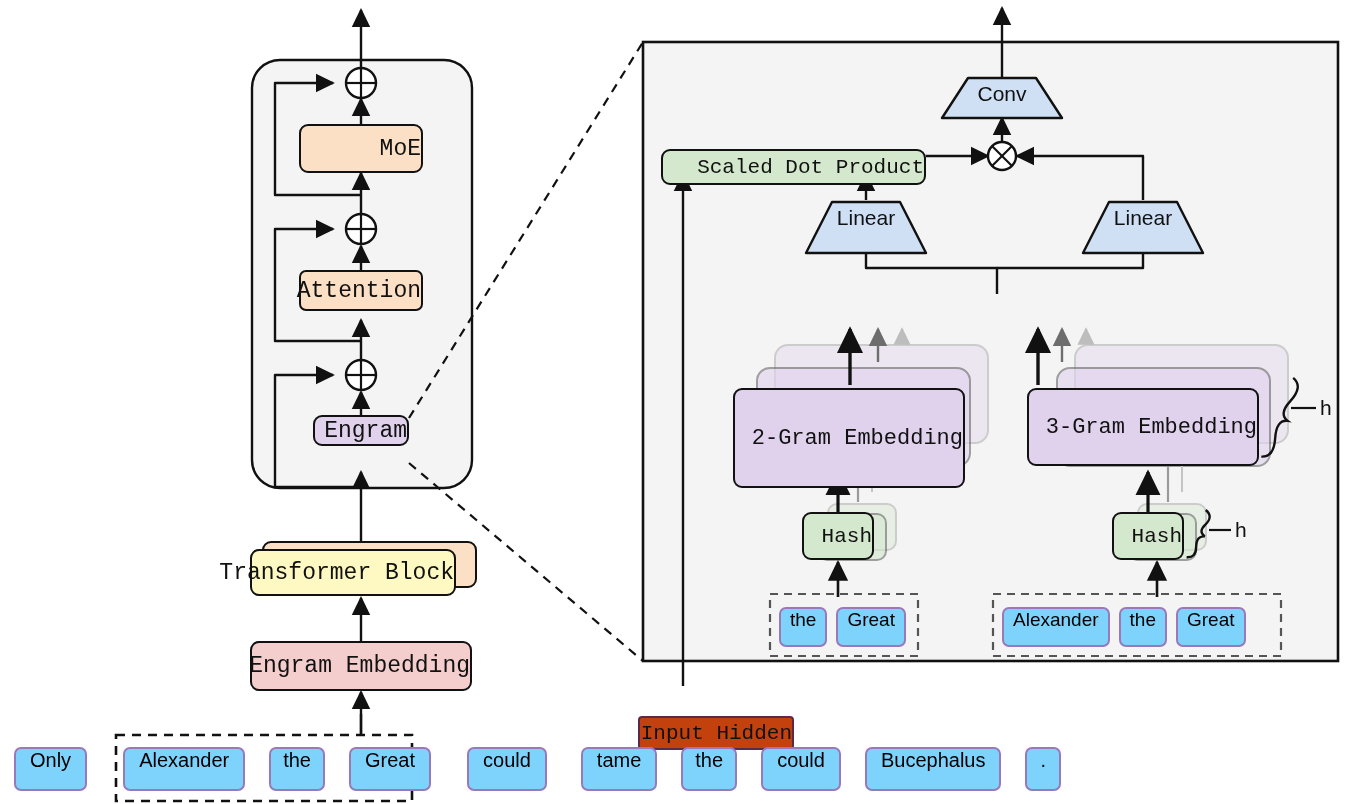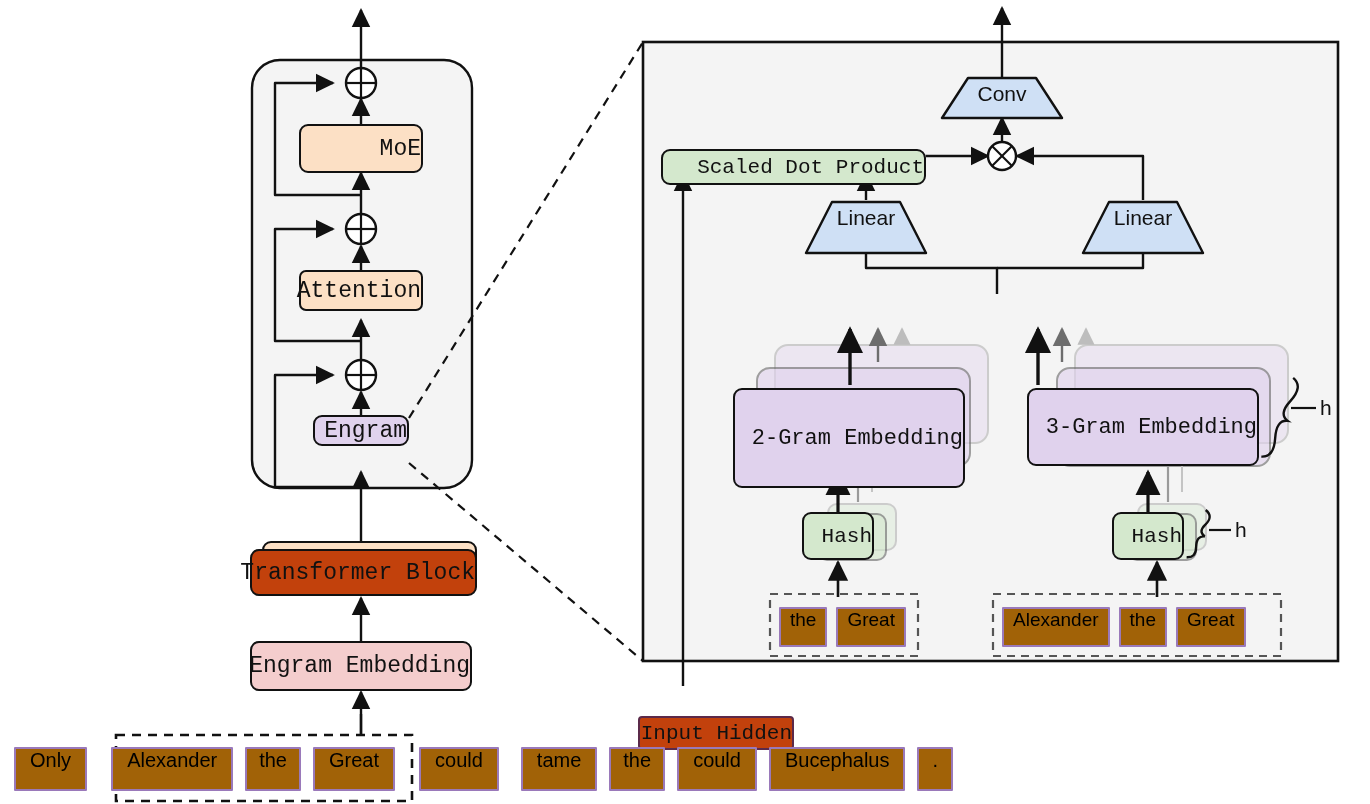--- a/index.html
+++ b/index.html
@@ -3,21 +3,21 @@
 <meta charset="utf-8">
 <style>
   html,body{margin:0;padding:0;background:#ffffff;}
   body{width:1370px;height:804px;overflow:hidden;
        font-family:"Liberation Sans","DejaVu Sans",sans-serif;}
   #stage{position:relative;width:1370px;height:804px;}
   svg#canvas{position:absolute;left:0;top:0;width:1370px;height:804px;}
   .node{position:absolute;box-sizing:border-box;display:flex;align-items:center;
         justify-content:flex-end;border:2px solid #111;color:#111;white-space:nowrap;font-family:Liberation Mono, monospace;}
   .rounded{border-radius:9px;}
-  .tok{border:2px solid #9a79ba;background:#a16207;border-radius:1px;
+  .tok{border:2px solid #9a79ba;background:#7dd3fc;border-radius:7px;
        font-size:19px;padding:0 9px;height:36px;}
   .lbl-h{position:absolute;font-size:21px;color:#111;}
 </style>
 </head>
 <body>
 
 <div id="stage">
 
   <svg id="canvas" viewBox="0 0 1370 804" xmlns="http://www.w3.org/2000/svg">
     <defs>
@@ -158,21 +158,21 @@
 
   <div class="node rounded" style="left:299px;top:270px;width:124px;height:41px;background:#fce0c5;font-size:23px;border-radius:7px;">
     <span>Attention</span>
   </div>
 
   <div class="node rounded" style="left:313px;top:415px;width:96px;height:31px;background:#e0d2ed;font-size:23px;">
     <span>Engram</span>
   </div>
 
   <div class="node rounded" style="left:262px;top:541px;width:215px;height:47px;background:#fce0c5;"></div>
-  <div class="node rounded" style="left:250px;top:549px;width:227px;height:47px;background:#c2410c;font-size:23px;">
+  <div class="node rounded" style="left:250px;top:549px;width:206px;height:47px;background:#fef9c3;font-size:23px;">
     <span>Transformer Block</span>
   </div>
 
   <div class="node rounded" style="left:250px;top:641px;width:222px;height:50px;background:#f4cdcd;font-size:23px;">
     <span>Engram Embedding</span>
   </div>
 
   <div class="node rounded" style="left:661px;top:149px;width:265px;height:36px;background:#d4e8cd;font-size:21px;">
     <span>Scaled Dot Product</span>
   </div>
@@ -212,21 +212,21 @@
 
   <div style="position:absolute;left:1002px;top:607px;display:flex;gap:9px;align-items:center;">
     <span class="tok">Alexander</span>
     <span class="tok">the</span>
     <span class="tok">Great</span>
   </div>
 
   <span class="lbl-h" style="left:1320px;top:396px;">h</span>
   <span class="lbl-h" style="left:1235px;top:518px;">h</span>
 
-  <div style="position:absolute;left:14px;top:747px;display:flex;gap:12px;align-items:center;">
+  <div style="position:absolute;left:14px;top:747px;display:flex;gap:24px;align-items:center;">
     <span class="tok" style="font-size:20px;height:40px;padding:0 14px;">Only</span>
     <span class="tok" style="font-size:20px;height:40px;padding:0 14px;margin-left:12px;">Alexander</span>
     <span class="tok" style="font-size:20px;height:40px;padding:0 12px;">the</span>
     <span class="tok" style="font-size:20px;height:40px;padding:0 14px;">Great</span>
     <span class="tok" style="font-size:20px;height:40px;padding:0 14px;margin-left:12px;">could</span>
     <span class="tok" style="font-size:20px;height:40px;padding:0 14px;margin-left:10px;">tame</span>
     <span class="tok" style="font-size:20px;height:40px;padding:0 12px;">the</span>
     <span class="tok" style="font-size:20px;height:40px;padding:0 14px;">could</span>
     <span class="tok" style="font-size:20px;height:40px;padding:0 14px;">Bucephalus</span>
     <span class="tok" style="font-size:20px;height:40px;padding:0 13px;">.</span>

